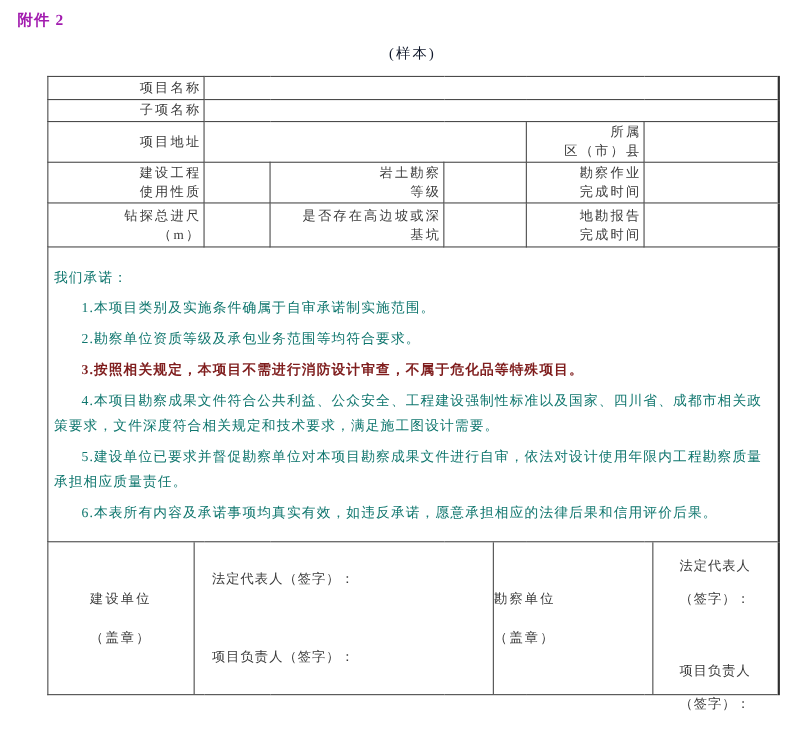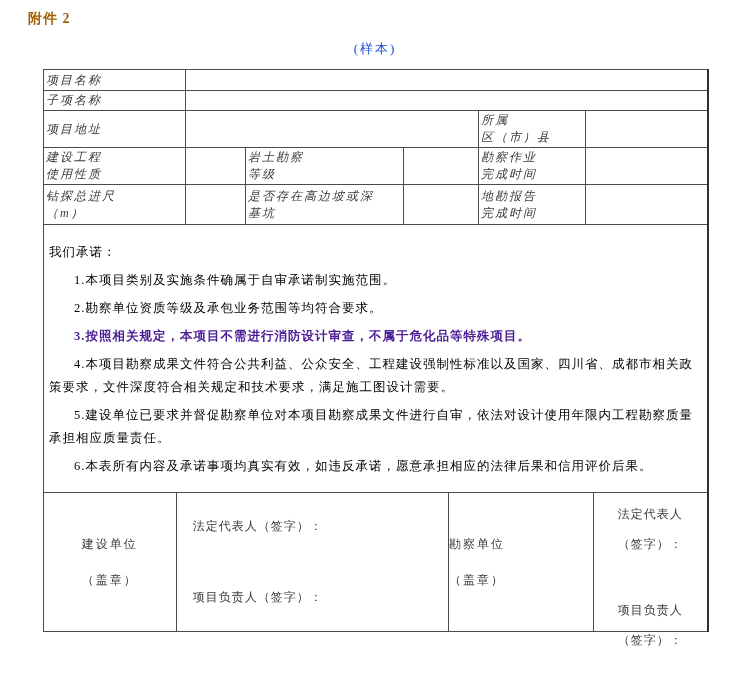--- a/index.html
+++ b/index.html
@@ -7,62 +7,62 @@
   body {
     width:731px; height:675px;
     font-family:"Liberation Serif","DejaVu Serif",serif;
     color:#383838;
     position:relative;
     overflow:hidden;
   }
   .page { width:731px; height:675px; padding-top:10px; }
 
   .attachment {
-    font-weight:bold; font-size:14px; color:#a16207;
-    margin-left:28px; letter-spacing:1px;
+    font-weight:bold; font-size:14px; color:#a21caf;
+    margin-left:16px; letter-spacing:1px;
   }
   .doc-title {
     width:664px; margin:14px 0 0 43px;
     text-align:center; font-weight:bold; font-size:17px;
     color:#2e2e2e; letter-spacing:2px;
   }
   .doc-subtitle {
     width:664px; margin:12px 0 11px 43px;
-    text-align:center; font-size:13px; color:#1d4ed8; letter-spacing:2px;
+    text-align:center; font-size:13px; color:#0f172a; letter-spacing:2px;
   }
 
   table.form {
     margin-left:43px; width:664px;
     border-collapse:collapse; table-layout:fixed;
   }
   table.form td {
     border:1px solid #4b4b4b;
     font-size:12px; color:#3a3a3a;
     vertical-align:middle;
   }
   table.form td.r-edge { border-right:2px solid #2f2f2f; }
   td.lbl {
-    text-align:left; letter-spacing:2px;
-    white-space:pre-line; line-height:17px; padding:1px 2px;font-style:italic;
+    text-align:right; letter-spacing:2px;
+    white-space:pre-line; line-height:17px; padding:1px 2px;
   }
   td.val { background:#ffffff; }
 
   tr.r1 td { height:21px; }
   tr.r2 td { height:18px; }
   tr.r3 td { height:34px; }
   tr.r4 td { height:37px; }
   tr.r5 td { height:40px;margin-top:43px; }
 
   td.pledge-cell { vertical-align:top; padding:7px 6px 0 5px; height:268px; }
   .pledge p {
     font-size:12.5px; line-height:23px; letter-spacing:1px;
-    color:#000000; margin-bottom:5px;
+    color:#0f766e; margin-bottom:5px;
   }
   .pledge p.item { text-indent:2em; }
-  .pledge p.em-blue { color:#4c1d95; font-weight:bold; }
+  .pledge p.em-blue { color:#7f1d1d; font-weight:bold; }
 
   td.sig-cell { padding:0; height:138px; }
   .sig-wrap { display:flex; width:100%; height:138px; }
   .sig-box { height:100%; }
   .sig-box + .sig-box { border-left:1px solid #4b4b4b;gap:36px; }
   .sig-1 {
     width:132px; display:flex; align-items:center; justify-content:center;
     text-align:right; white-space:pre-line; line-height:36px;
     font-size:12px; letter-spacing:2px;
   }

